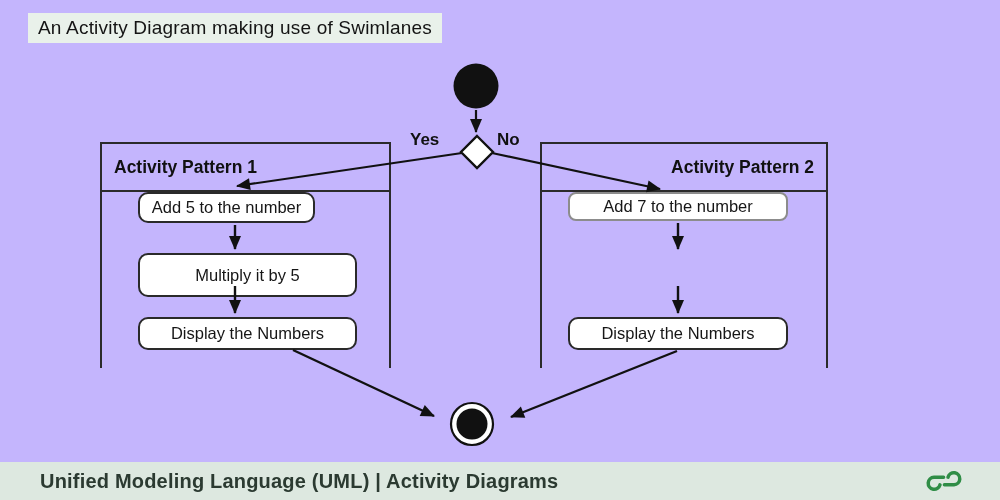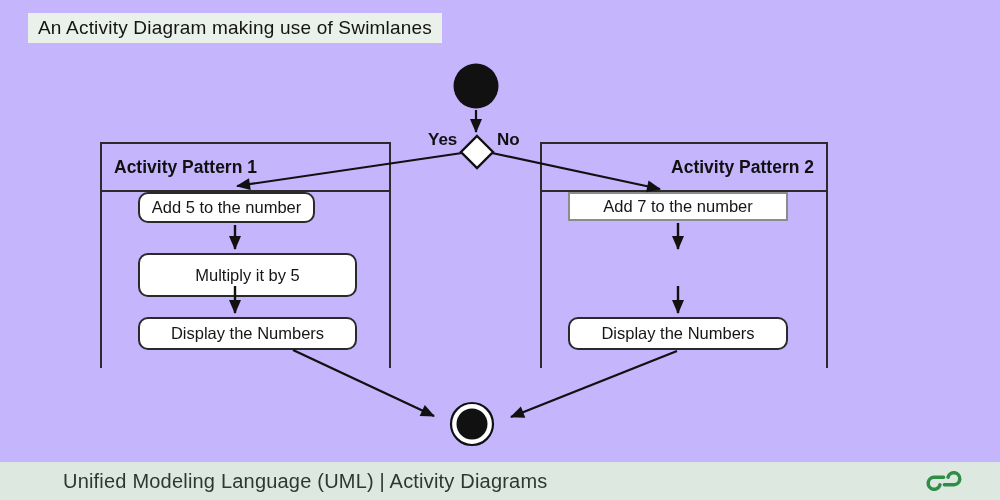--- a/index.html
+++ b/index.html
@@ -62,21 +62,21 @@
     justify-content: center;
     background: #ffffff;
     border: 2px solid #2a2a2a;
     border-radius: 10px;
     font-size: 16.5px;
     color: #161616;
     white-space: nowrap;
     z-index: 2;
   }
   .node.sharp {
-    border-radius: 0;
+    border-radius: 8px;
     border-color: #8c8c8c;
   }
   .lbl {
     position: absolute;
     font-size: 17px;
     color: #111111;
     white-space: nowrap;
     z-index: 2;
   }
   .lbl.semibold { font-weight: 600; }
@@ -87,24 +87,23 @@
     width: 1000px;
     height: 38px;
     background: #dde8e0;
     display: flex;
     align-items: center;
     z-index: 4;
   }
   .footer-caption {
     padding-left: 40px;
     font-size: 20px;
-    font-weight: 400;
+    font-weight: 700;
     color: #2b3a31;
     letter-spacing: 0.2px;
-    margin-left: 23px;
   }
   .footer-logo {
     position: absolute;
     right: 36px;
     top: 50%;
     transform: translateY(-50%);
     width: 40px;
     height: 26px;
   }
 </style>
@@ -123,21 +122,21 @@
     <div class="lane-header">Activity Pattern 2</div>
   </div>
 
   <div class="node" style="left:138px; top:192px; width:177px; height:31px;">Add 5 to the number</div>
   <div class="node" style="left:138px; top:253px; width:219px; height:44px;">Multiply it by 5</div>
   <div class="node" style="left:138px; top:317px; width:219px; height:33px;">Display the Numbers</div>
 
   <div class="node sharp" style="left:568px; top:192px; width:220px; height:29px;">Add 7 to the number</div>
   <div class="node" style="left:568px; top:317px; width:220px; height:33px;">Display the Numbers</div>
 
-  <div class="lbl semibold" style="left:428px; top:130px;">Yes</div>
+  <div class="lbl semibold" style="left:410px; top:130px;">Yes</div>
   <div class="lbl semibold" style="left:497px; top:130px;">No</div>
 
   <svg class="overlay" viewBox="0 0 1000 500">
     <defs>
       <marker id="ah" markerUnits="userSpaceOnUse" markerWidth="18" markerHeight="16" refX="14" refY="7" orient="auto">
         <path d="M1,1 L15,7 L1,13 Z" fill="#111111"></path>
       </marker>
     </defs>
 
     <circle cx="476" cy="86" r="22.5" fill="#111111"></circle>

